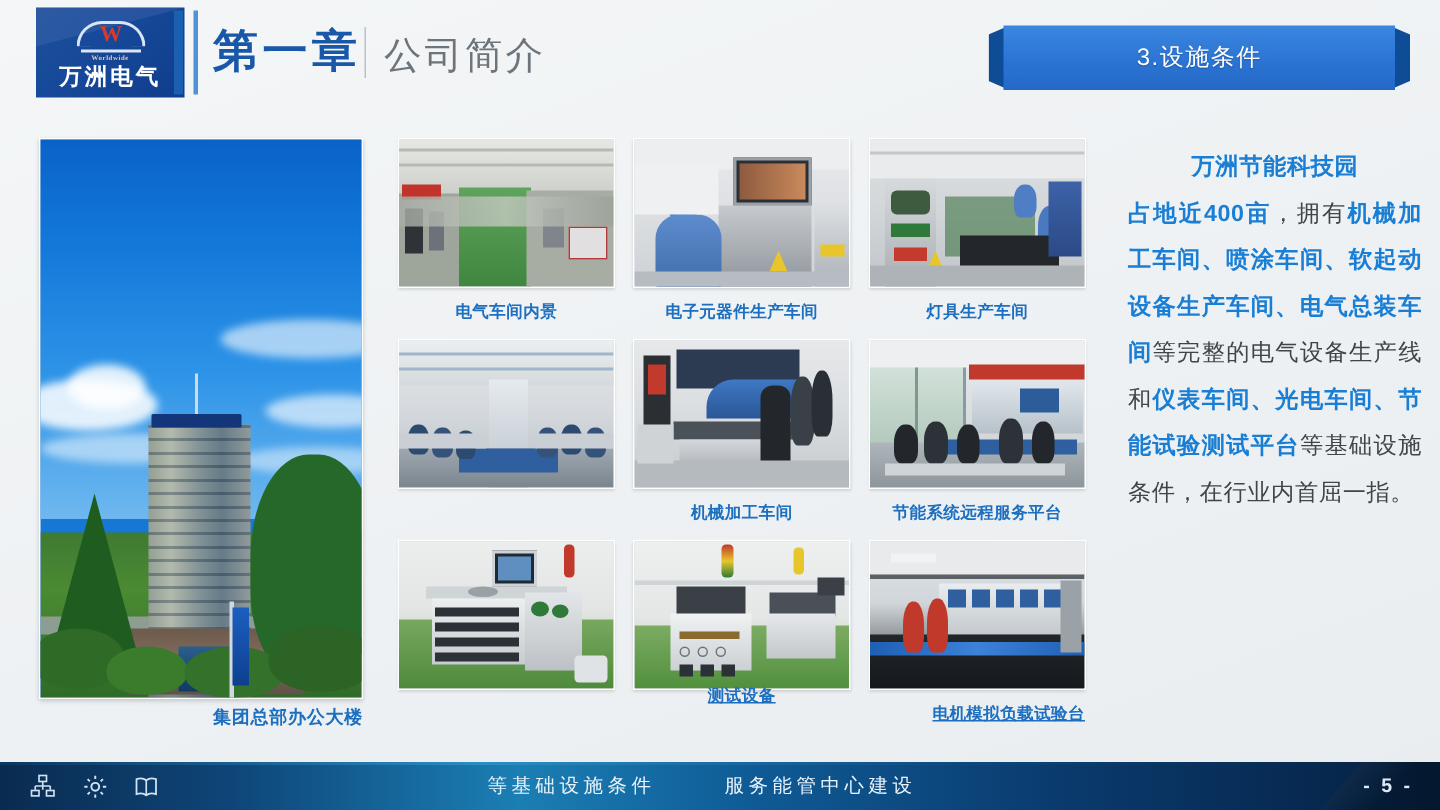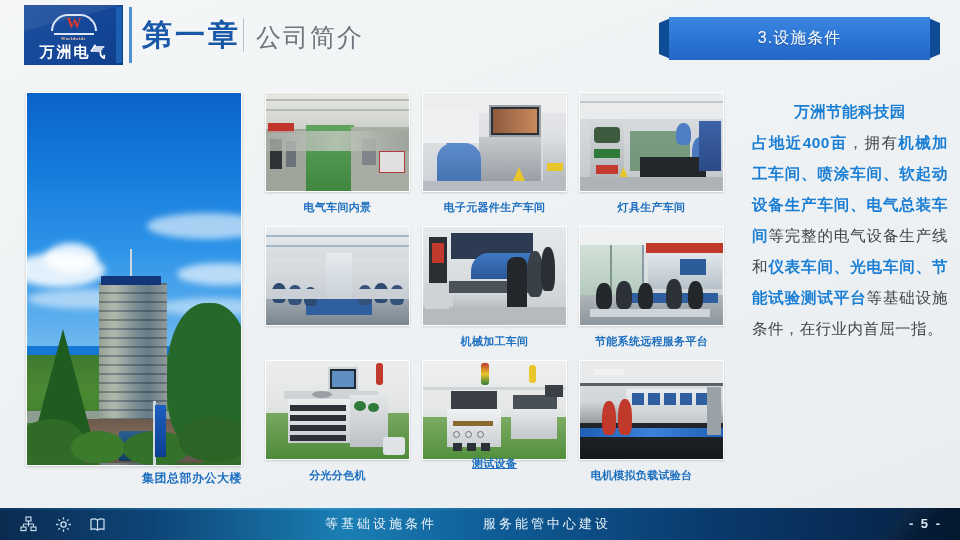--- a/index.html
+++ b/index.html
@@ -392,21 +392,20 @@
     <div style="position:absolute;left:24px;top:44px;width:56px;height:6px;background:#2c3138;"></div>
     <div style="position:absolute;left:24px;top:54px;width:56px;height:6px;background:#2c3138;"></div>
     <div style="position:absolute;left:24px;top:64px;width:56px;height:6px;background:#2c3138;"></div>
     <div style="position:absolute;left:24px;top:74px;width:56px;height:6px;background:#2c3138;"></div>
     <div style="position:absolute;left:84px;top:34px;width:38px;height:52px;background:linear-gradient(180deg,#e3e6e8,#bcc1c5);"></div>
     <div style="position:absolute;left:88px;top:40px;width:12px;height:10px;background:#2f7a39;border-radius:50%;"></div>
     <div style="position:absolute;left:102px;top:42px;width:11px;height:9px;background:#2f7a39;border-radius:50%;"></div>
     <div style="position:absolute;left:46px;top:30px;width:20px;height:7px;background:#9aa0a5;border-radius:50%;"></div>
     <div style="position:absolute;right:4px;bottom:4px;width:22px;height:18px;background:#dfe3e5;border-radius:3px;"></div>
   </div>
-  <div class="tcap" style="left:265px; top:468px;">分光分色机</div>
 
   <div class="thumb" style="left:422px; top:360px;">
     <div class="sc" style="background:linear-gradient(180deg,#eef0f0 0%,#e4e7e6 50%,#bed0b0 100%);"></div>
     <div style="position:absolute;left:0;bottom:0;width:100%;height:42px;background:linear-gradient(180deg,#7cab62,#51903d);"></div>
     <div style="position:absolute;left:58px;top:2px;width:8px;height:22px;background:linear-gradient(180deg,#c0392b,#e8c52a,#2f7a39);border-radius:3px;"></div>
     <div style="position:absolute;left:106px;top:4px;width:7px;height:18px;background:#e8c52a;border-radius:3px;"></div>
     <div style="position:absolute;left:0;top:26px;width:100%;height:3px;background:#cfd4d6;"></div>
     <div style="position:absolute;left:28px;top:30px;width:46px;height:20px;background:#3a4046;"></div>
     <div style="position:absolute;left:24px;top:48px;width:54px;height:38px;background:linear-gradient(180deg,#f0f2f3,#cbd0d3);"></div>
     <div style="position:absolute;left:30px;top:60px;width:40px;height:5px;background:#8a6a2e;"></div>
@@ -432,21 +431,21 @@
     <div style="position:absolute;left:68px;top:32px;width:12px;height:12px;background:#2f5f9e;"></div>
     <div style="position:absolute;left:84px;top:32px;width:12px;height:12px;background:#2f5f9e;"></div>
     <div style="position:absolute;left:100px;top:32px;width:12px;height:12px;background:#2f5f9e;"></div>
     <div style="position:absolute;left:116px;top:32px;width:12px;height:12px;background:#2f5f9e;"></div>
     <div style="position:absolute;left:0;bottom:0;width:100%;height:36px;background:linear-gradient(180deg,#22262b,#15181c);"></div>
     <div style="position:absolute;left:0;bottom:22px;width:100%;height:9px;background:linear-gradient(90deg,#1f5fb5,#3b82d8,#1f5fb5);"></div>
     <div class="prs" style="left:22px;top:40px;width:14px;height:34px;background:#c0392b;"></div>
     <div class="prs" style="left:38px;top:38px;width:14px;height:36px;background:#c0392b;"></div>
     <div style="position:absolute;right:2px;top:26px;width:14px;height:48px;background:#9aa1a7;"></div>
   </div>
-  <div class="tcap" style="left:569px; top:468px;">电机模拟负载试验台</div>
+  <div class="tcap" style="left:600px; top:468px;text-decoration:underline;">电机模拟负载试验台</div>
 
   <div class="textpanel">
     <span class="lead">万洲节能科技园</span><span class="hl">占地近400亩</span><span>，拥有</span><span class="hl">机械加工车间、喷涂车间、软起动设备生产车间、电气总装车间</span><span>等完整的电气设备生产线和</span><span class="hl">仪表车间、光电车间、节能试验测试平台</span><span>等基础设施条件，在行业内首屈一指。</span>
   </div>
 
   <div class="footer">
     <div class="stripe"></div>
     <div class="corner"></div>
 
     <div class="fico" style="left:20px;">

